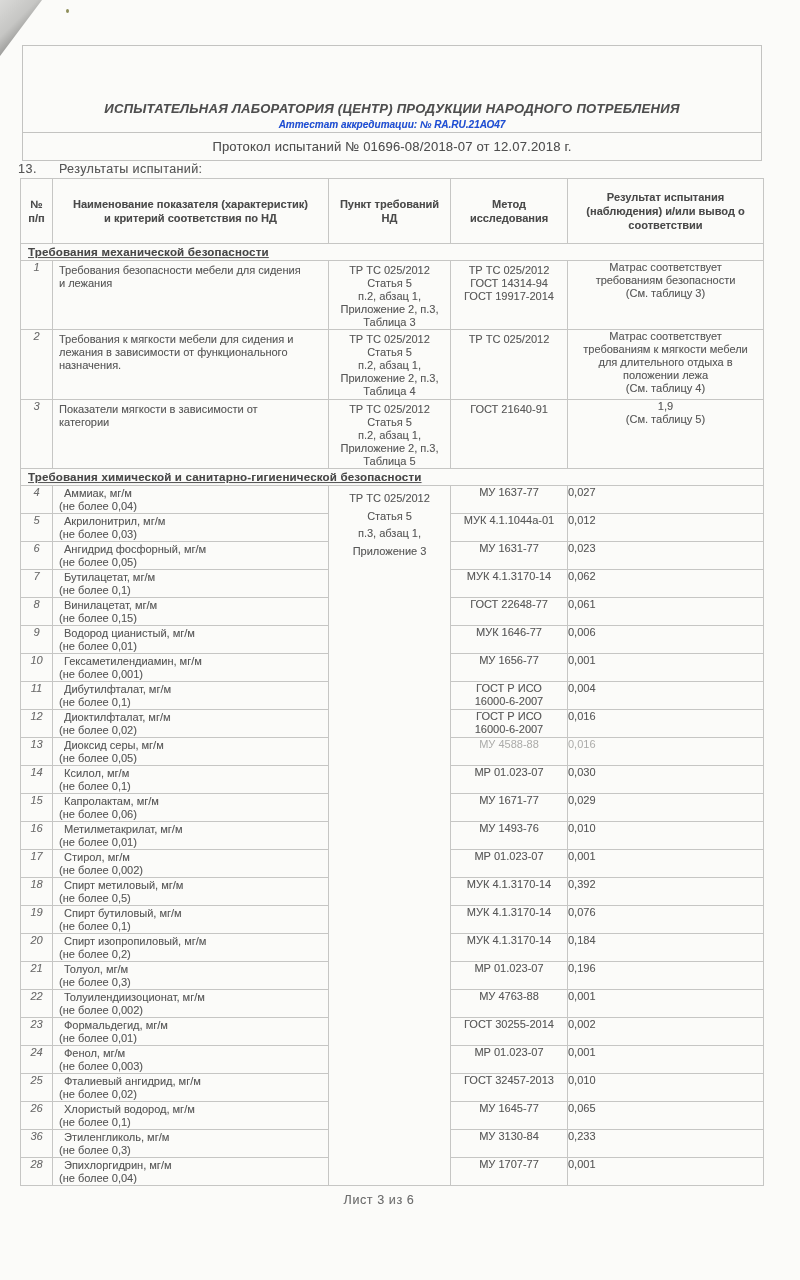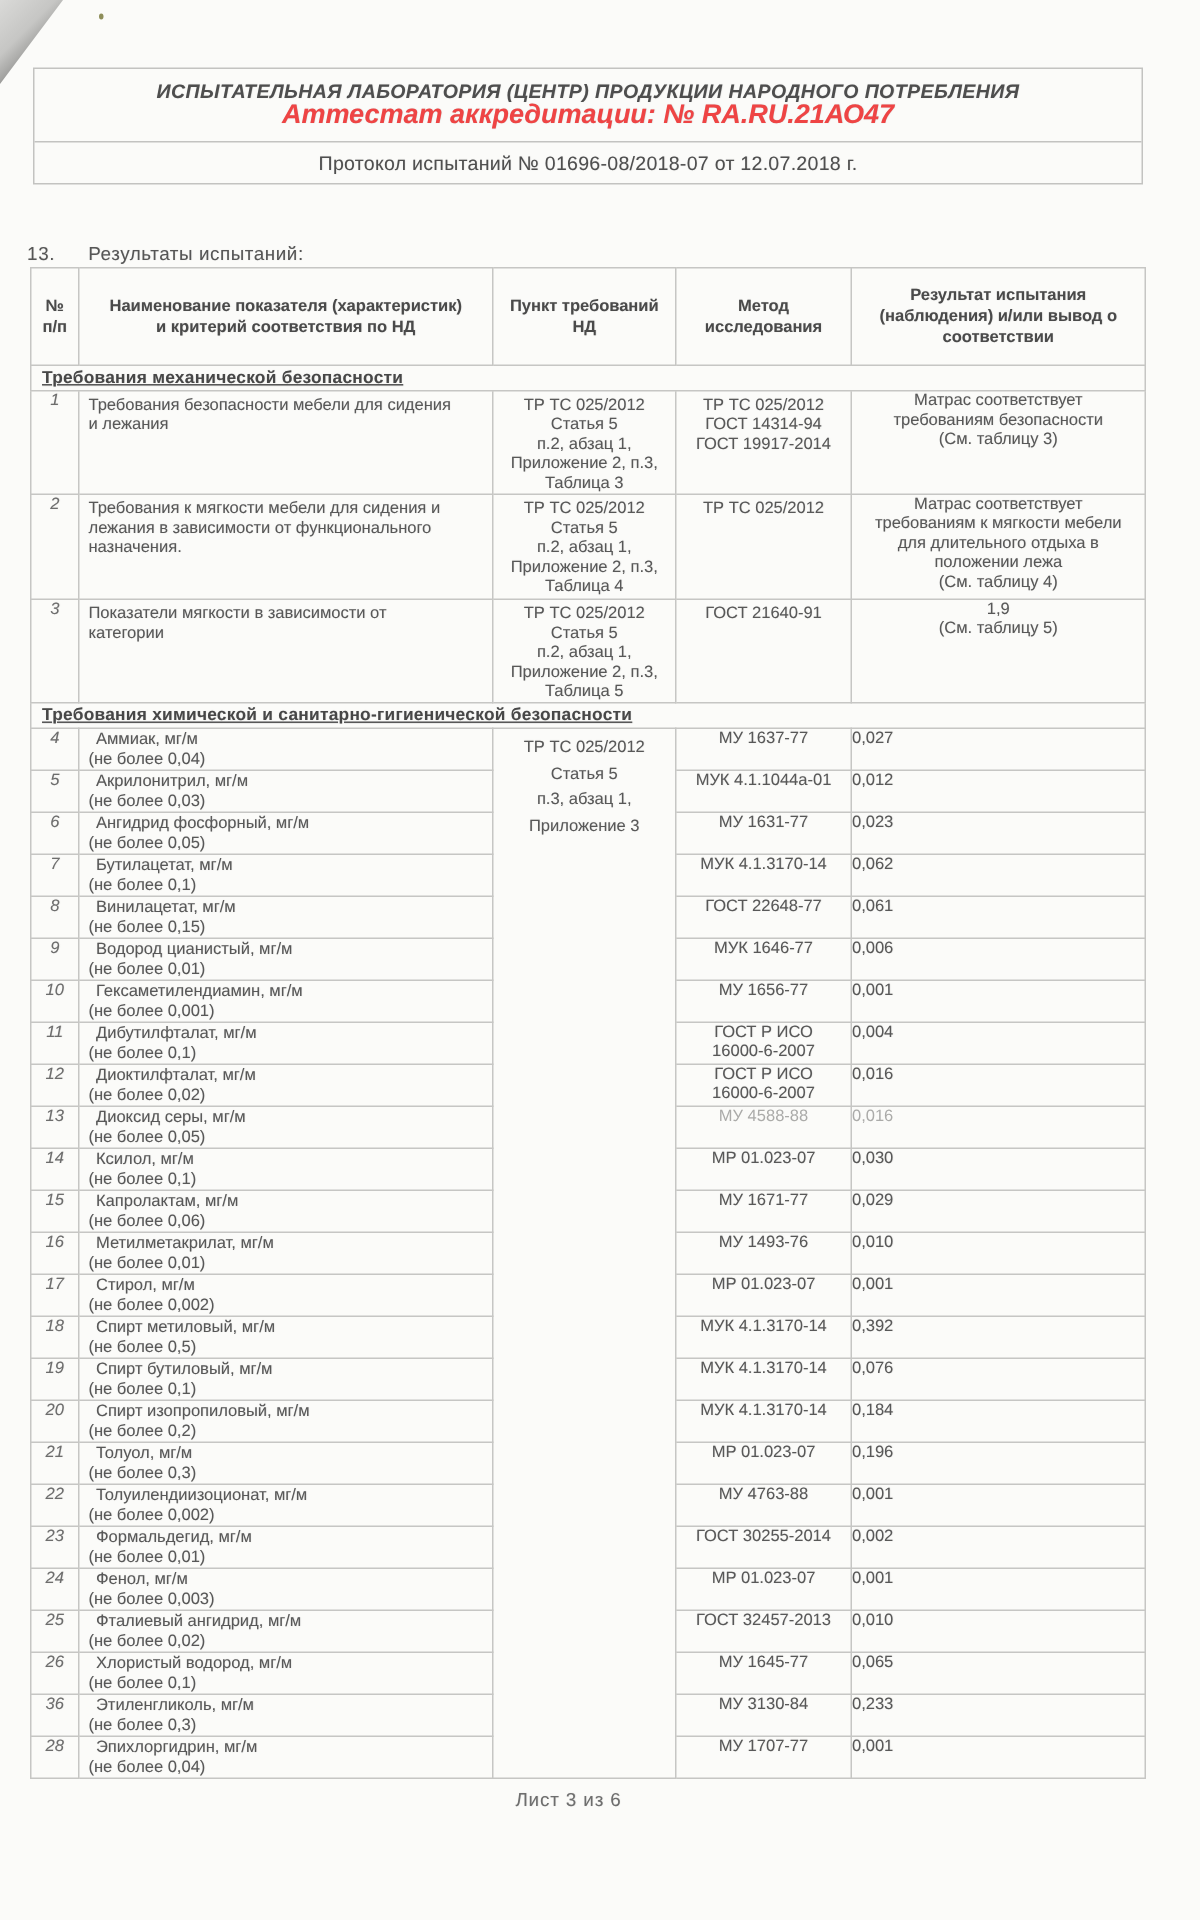--- a/index.html
+++ b/index.html
@@ -19,23 +19,23 @@
     clip-path:polygon(0 0,100% 0,0 100%);
   }
   .speck { position:absolute; border-radius:50%; }
   .speck1 { left:66px; top:9px; width:3px; height:4px; background:#8e8e5a; }
 
   
   .header-box {
     position:absolute; left:22px; top:45px; width:740px;
     border:1px solid #c3c3c1;
   }
-  .org-block { padding:7px 6px 10px 6px; border-bottom:1px solid #c3c3c1; text-align:center; }
+  .org-block { padding:7px 6px 0 6px; border-bottom:1px solid #c3c3c1; text-align:center;margin-top:48px; }
   .org-line { font-style:italic; font-weight:bold; font-size:13px; line-height:15px; color:#4e4e4e; letter-spacing:0.3px; }
-  .accred-line { font-style:italic; font-weight:bold; font-size:18px; line-height:15px; color:#ef4444; margin-top:1px; }
+  .accred-line { font-style:italic; font-weight:bold; font-size:10px; line-height:15px; color:#1d4ed8; margin-top:1px; }
   .protocol-block { height:27px; display:flex; align-items:center; justify-content:center; }
   .protocol-line { font-size:13px; color:#4f4f4f; letter-spacing:0.2px; }
 
   
   .results-title { position:absolute; left:18px; top:162px; font-size:12.5px; color:#565656; }
   .results-title .num { letter-spacing:0.5px; }
   .results-title .txt { margin-left:22px; letter-spacing:0.4px; }
 
   
   table.results {

